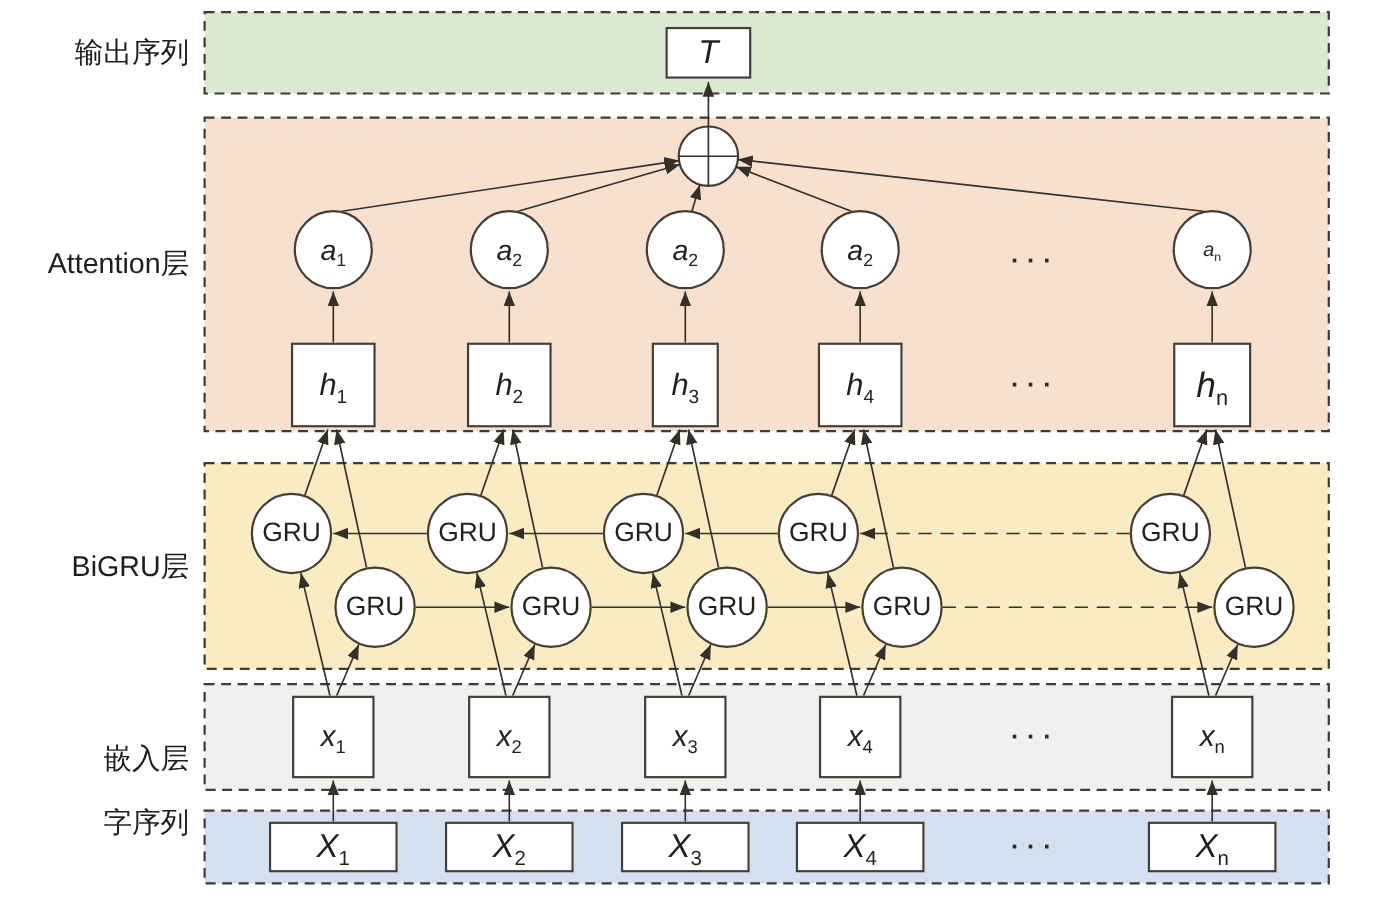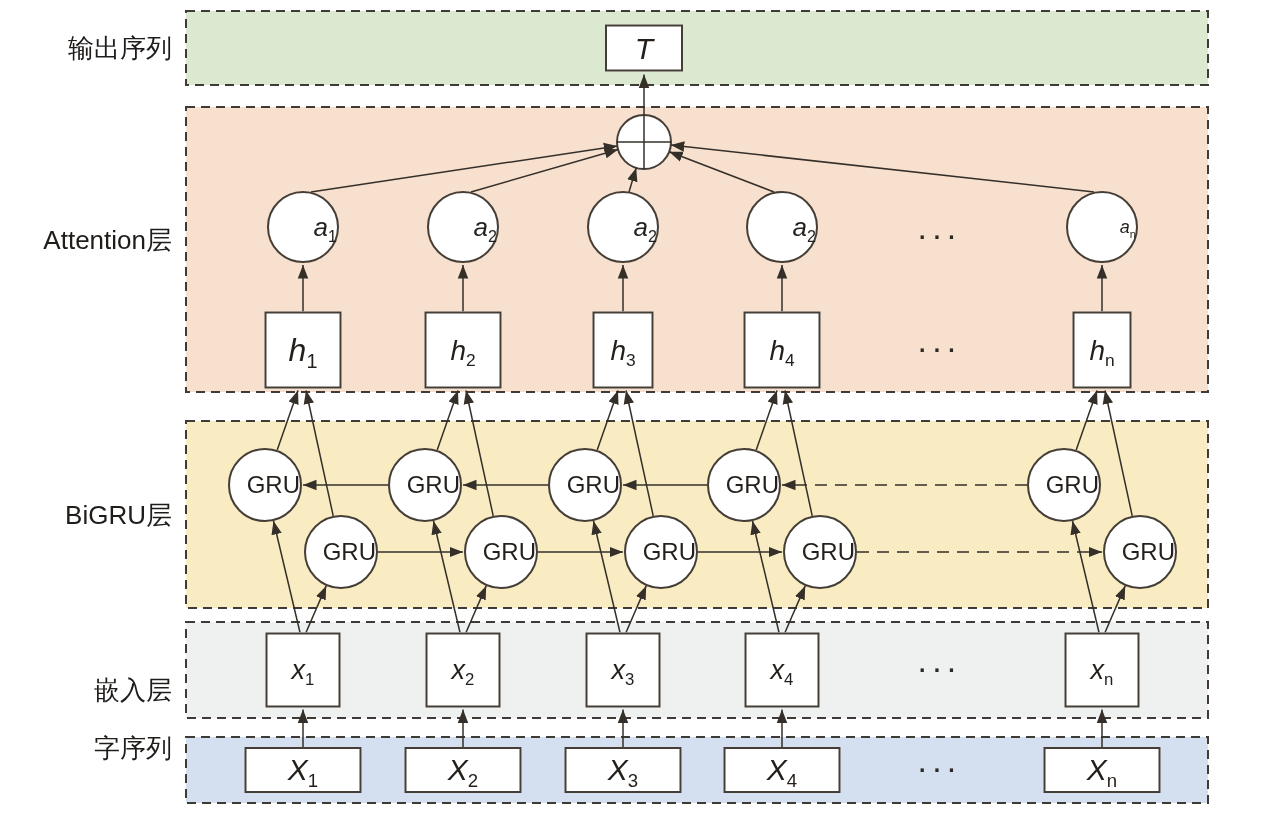--- a/index.html
+++ b/index.html
@@ -12,21 +12,21 @@
   .layer-label{
     position:absolute;left:0;width:172px;text-align:right;
     transform:translateY(-50%);font-size:26px;color:#1f1c1a;z-index:2;white-space:nowrap;
   }
   .nd{
     position:absolute;transform:translate(-50%,-50%);
     display:flex;align-items:center;justify-content:center;
     background:#ffffff;border:2px solid #453e37;box-sizing:border-box;
     color:#241f1b;z-index:3;
   }
-  .circ{border-radius:50%;justify-content:flex-end;}
+  .circ{border-radius:50%;}
   .t{white-space:nowrap;}
   .b{font-style:italic;}
   .t sub{font-size:0.62em;font-style:normal;line-height:0;}
   .gru-text{font-style:normal;letter-spacing:0px;}
   .dots{
     position:absolute;transform:translate(-50%,-50%);
     font-size:23px;font-weight:bold;letter-spacing:7px;color:#2c2824;z-index:3;
   }
 </style>
 </head>
@@ -101,21 +101,21 @@
       <div class="layer-label" style="top:690px">嵌入层</div>
       <div class="layer-label" style="top:748px">字序列</div>
     </div>
   <div id="nodes">
       <div class="nd" style="left:644px;top:48px;width:78px;height:47px;font-size:30px">
     <span class="t"><span class="b">T</span><sub></sub></span>
       </div>
       <div class="nd circ" style="left:303px;top:227px;width:72px;height:72px;font-size:26px">
     <span class="t"><span class="b">a</span><sub>1</sub></span>
       </div>
-      <div class="nd" style="left:303px;top:350px;width:77px;height:77px;font-size:32px">
+      <div class="nd" style="left:303px;top:350px;width:77px;height:77px;font-size:28px">
     <span class="t"><span class="b">h</span><sub>1</sub></span>
       </div>
       <div class="nd circ" style="left:265px;top:485px;width:74px;height:74px;font-size:24px">
       <span class="t gru-text">GRU</span>
       </div>
       <div class="nd circ" style="left:341px;top:552px;width:74px;height:74px;font-size:24px">
       <span class="t gru-text">GRU</span>
       </div>
       <div class="nd" style="left:303px;top:670px;width:75px;height:75px;font-size:27px">
     <span class="t"><span class="b">x</span><sub>1</sub></span>
@@ -173,21 +173,21 @@
       </div>
       <div class="nd" style="left:782px;top:670px;width:75px;height:75px;font-size:27px">
     <span class="t"><span class="b">x</span><sub>4</sub></span>
       </div>
       <div class="nd" style="left:782px;top:770px;width:117px;height:46px;font-size:30px">
     <span class="t"><span class="b">X</span><sub>4</sub></span>
       </div>
       <div class="nd circ" style="left:1102px;top:227px;width:72px;height:72px;font-size:18px">
     <span class="t"><span class="b">a</span><sub>n</sub></span>
       </div>
-      <div class="nd" style="left:1102px;top:350px;width:59px;height:77px;font-size:28px">
+      <div class="nd" style="left:1102px;top:350px;width:71px;height:77px;font-size:32px">
     <span class="t"><span class="b">h</span><sub>n</sub></span>
       </div>
       <div class="nd circ" style="left:1064px;top:485px;width:74px;height:74px;font-size:24px">
       <span class="t gru-text">GRU</span>
       </div>
       <div class="nd circ" style="left:1140px;top:552px;width:74px;height:74px;font-size:24px">
       <span class="t gru-text">GRU</span>
       </div>
       <div class="nd" style="left:1102px;top:670px;width:75px;height:75px;font-size:27px">
     <span class="t"><span class="b">x</span><sub>n</sub></span>

